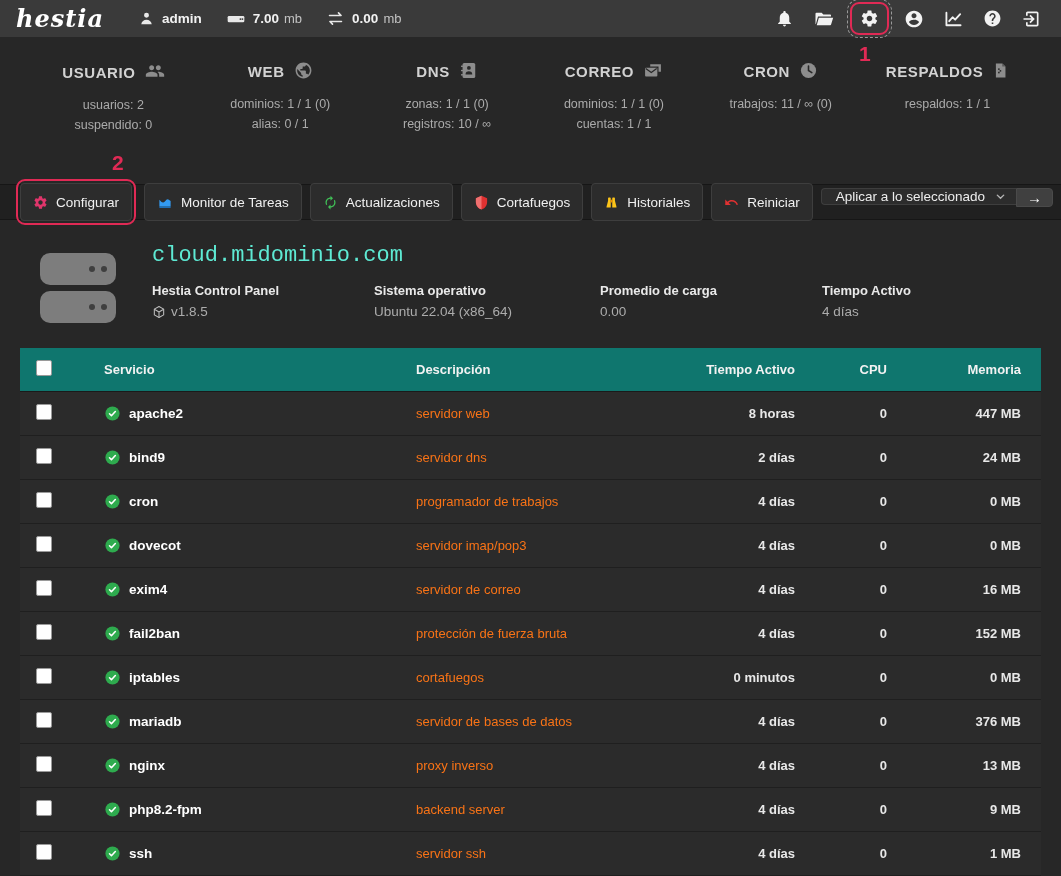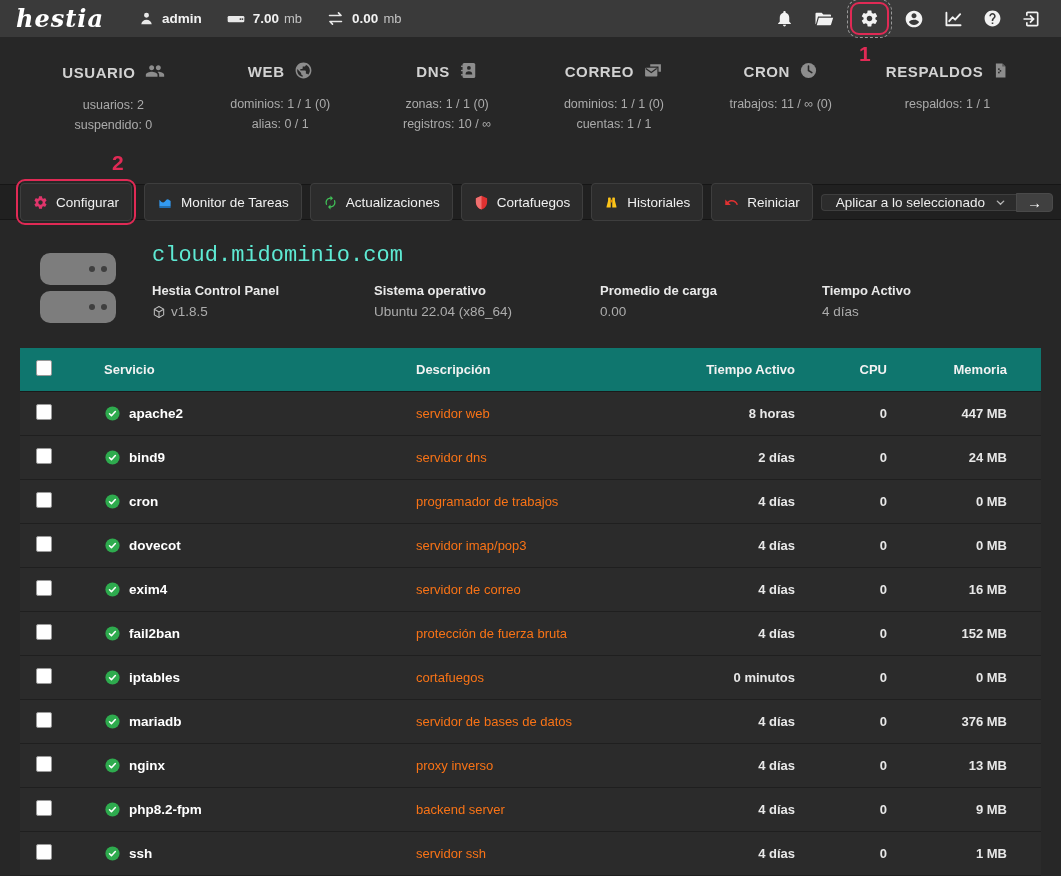--- a/index.html
+++ b/index.html
@@ -69,21 +69,21 @@
     background: #2c2c2c; border: 1px solid #3e3e3e; border-radius: 4px;
     color: #f0f0f0; font-size: 13.5px; font-family: "Liberation Sans", sans-serif;
     padding: 18px 12px; height: 28px; cursor: pointer; margin-right: 8px; white-space: nowrap;
   }
   .ring-btn {
     border: 2px solid #e02a55; border-radius: 9px; padding: 2px;
     display: inline-flex; margin-right: 8px;
   }
   .ring-btn .tbtn { margin-right: 0; }
   .toolbar-spacer { flex: 1; }
-  .apply-group { display: flex; align-items: center; height: 29px; }
+  .apply-group { display: flex; align-items: flex-start; height: 29px; }
   .apply-select {
     display: flex; align-items: center; gap: 10px;
     background: #2c2c2c; border: 1px solid #3e3e3e; border-right: none;
     border-radius: 4px 0 0 4px; color: #ededed; font-size: 13.5px;
     padding: 0 10px 0 14px; cursor: pointer; white-space: nowrap;
   }
   .apply-arrow {
     width: 37px; background: #404040; border: 1px solid #4a4a4a;
     border-radius: 0 4px 4px 0; color: #fff; font-size: 15px;
     display: flex; align-items: center; justify-content: center; cursor: pointer;
@@ -122,21 +122,21 @@
     height: 44px; background: #0f766e; border-bottom: 1px solid #1a1a1a;
     font-size: 13px; font-weight: bold; color: #f2f2f2;
   }
   .trow {
     height: 44px; background: #2b2b2b; border-bottom: 1px solid #1f1f1f;
   }
   .c1 { padding-left: 16px; }
   .c2 { padding-left: 20px; display: flex; align-items: center; gap: 8px; }
   .c3 { padding-left: 26px; }
   .c4, .c5 { text-align: right; padding-right: 4px; }
-  .c6 { text-align: right; padding-right: 34px; }
+  .c6 { text-align: right; padding-right: 20px; }
   .checkbox {
     display: inline-block; width: 16px; height: 16px;
     background: #fff; border: 1px solid #9a9a9a; border-radius: 2px; cursor: pointer;
   }
   .svc-name { font-size: 13.5px; font-weight: bold; color: #fff; }
   .svc-desc { font-size: 13px; color: #f97316; }
   .svc-num  { font-size: 13px; font-weight: bold; color: #e8e8e8; }
 </style>
 </head>
 <body>

